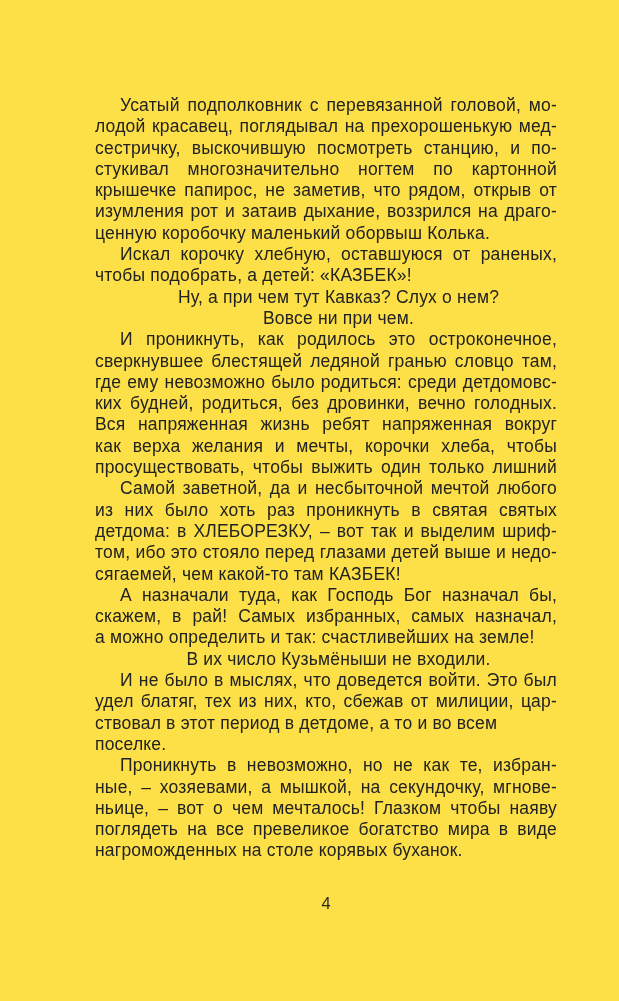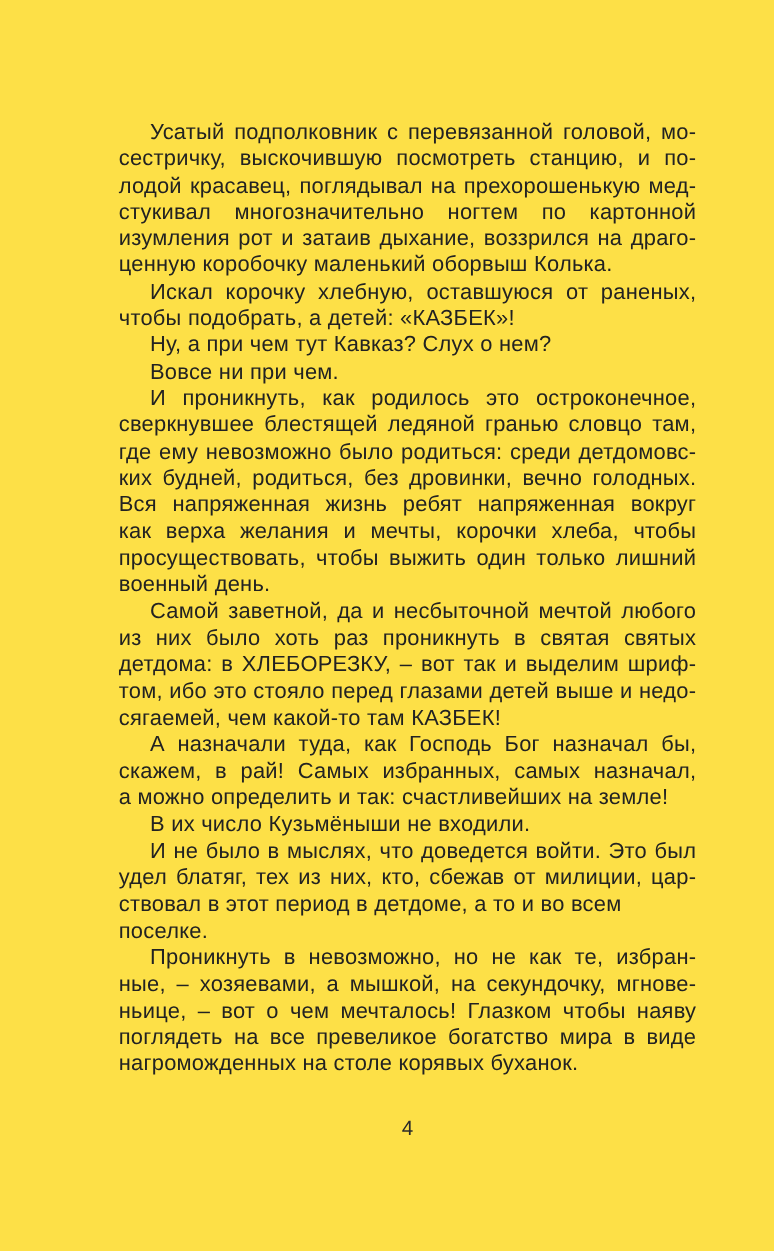--- a/index.html
+++ b/index.html
@@ -29,55 +29,56 @@
     white-space: normal;
     color: #222222;
     text-align: left;
   }
   .line.just {
     text-align: justify;
     text-align-last: justify;
   }
   .line.first {
     text-indent: 25px;
+    text-align: center;
   }
   .page-number {
     position: absolute;
     left: 95px;
     top: 893px;
     width: 462px;
     text-align: center;
     font-size: 16.5px;
     line-height: 20px;
     color: #2a2a2a;
   }
 </style>
 </head>
 <body>
 
 <div class="page">
   <div class="text-block">
       <div class="line first just">Усатый подполковник с перевязанной головой, мо-</div>
+      <div class="line just">лодой красавец, поглядывал на прехорошенькую мед-</div>
       <div class="line just">сестричку, выскочившую посмотреть станцию, и по-</div>
-      <div class="line just">лодой красавец, поглядывал на прехорошенькую мед-</div>
       <div class="line just">стукивал многозначительно ногтем по картонной</div>
+      <div class="line just">крышечке папирос, не заметив, что рядом, открыв от</div>
       <div class="line just">изумления рот и затаив дыхание, воззрился на драго-</div>
       <div class="line">ценную коробочку маленький оборвыш Колька.</div>
       <div class="line first just">Искал корочку хлебную, оставшуюся от раненых,</div>
       <div class="line">чтобы подобрать, а детей: «КАЗБЕК»!</div>
       <div class="line first">Ну, а при чем тут Кавказ? Слух о нем?</div>
       <div class="line first">Вовсе ни при чем.</div>
       <div class="line first just">И проникнуть, как родилось это остроконечное,</div>
       <div class="line just">сверкнувшее блестящей ледяной гранью словцо там,</div>
       <div class="line just">где ему невозможно было родиться: среди детдомовс-</div>
       <div class="line just">ких будней, родиться, без дровинки, вечно голодных.</div>
       <div class="line just">Вся напряженная жизнь ребят напряженная вокруг</div>
       <div class="line just">как верха желания и мечты, корочки хлеба, чтобы</div>
       <div class="line just">просуществовать, чтобы выжить один только лишний</div>
-      <div class="line">военный день.</div>
       <div class="line first just">Самой заветной, да и несбыточной мечтой любого</div>
       <div class="line just">из них было хоть раз проникнуть в святая святых</div>
       <div class="line just">детдома: в ХЛЕБОРЕЗКУ, – вот так и выделим шриф-</div>
       <div class="line just">том, ибо это стояло перед глазами детей выше и недо-</div>
       <div class="line">сягаемей, чем какой-то там КАЗБЕК!</div>
       <div class="line first just">А назначали туда, как Господь Бог назначал бы,</div>
       <div class="line just">скажем, в рай! Самых избранных, самых назначал,</div>
       <div class="line">а можно определить и так: счастливейших на земле!</div>
       <div class="line first">В их число Кузьмёныши не входили.</div>
       <div class="line first just">И не было в мыслях, что доведется войти. Это был</div>

